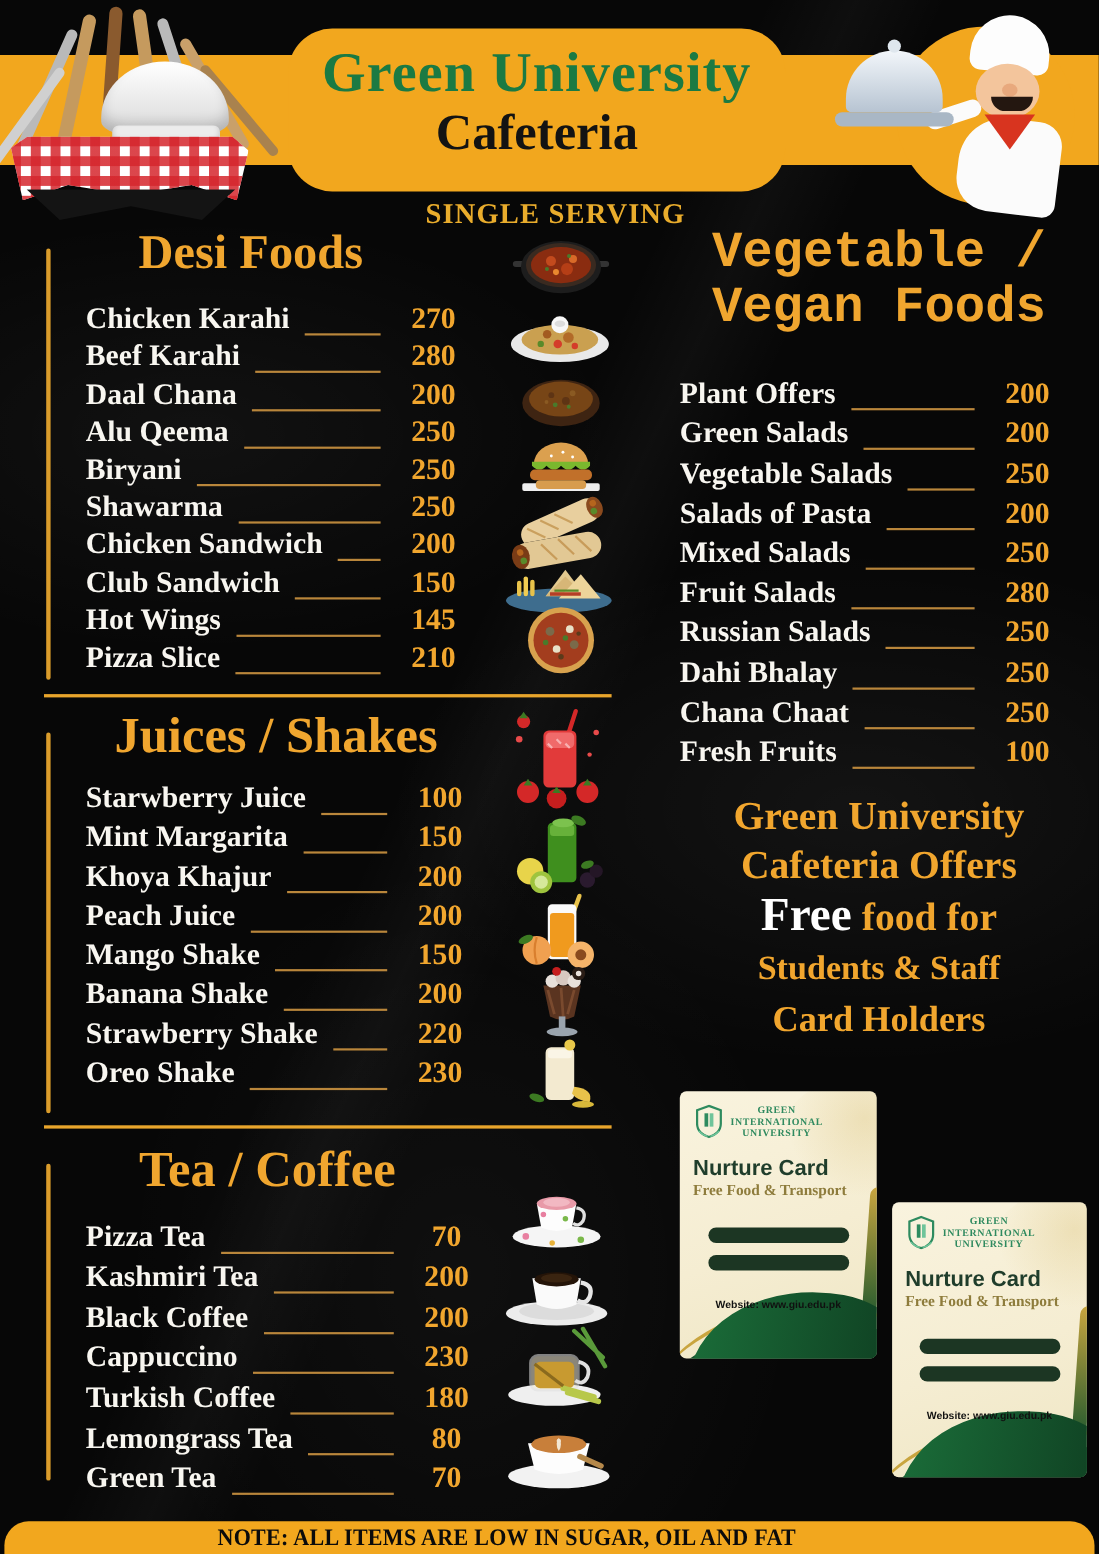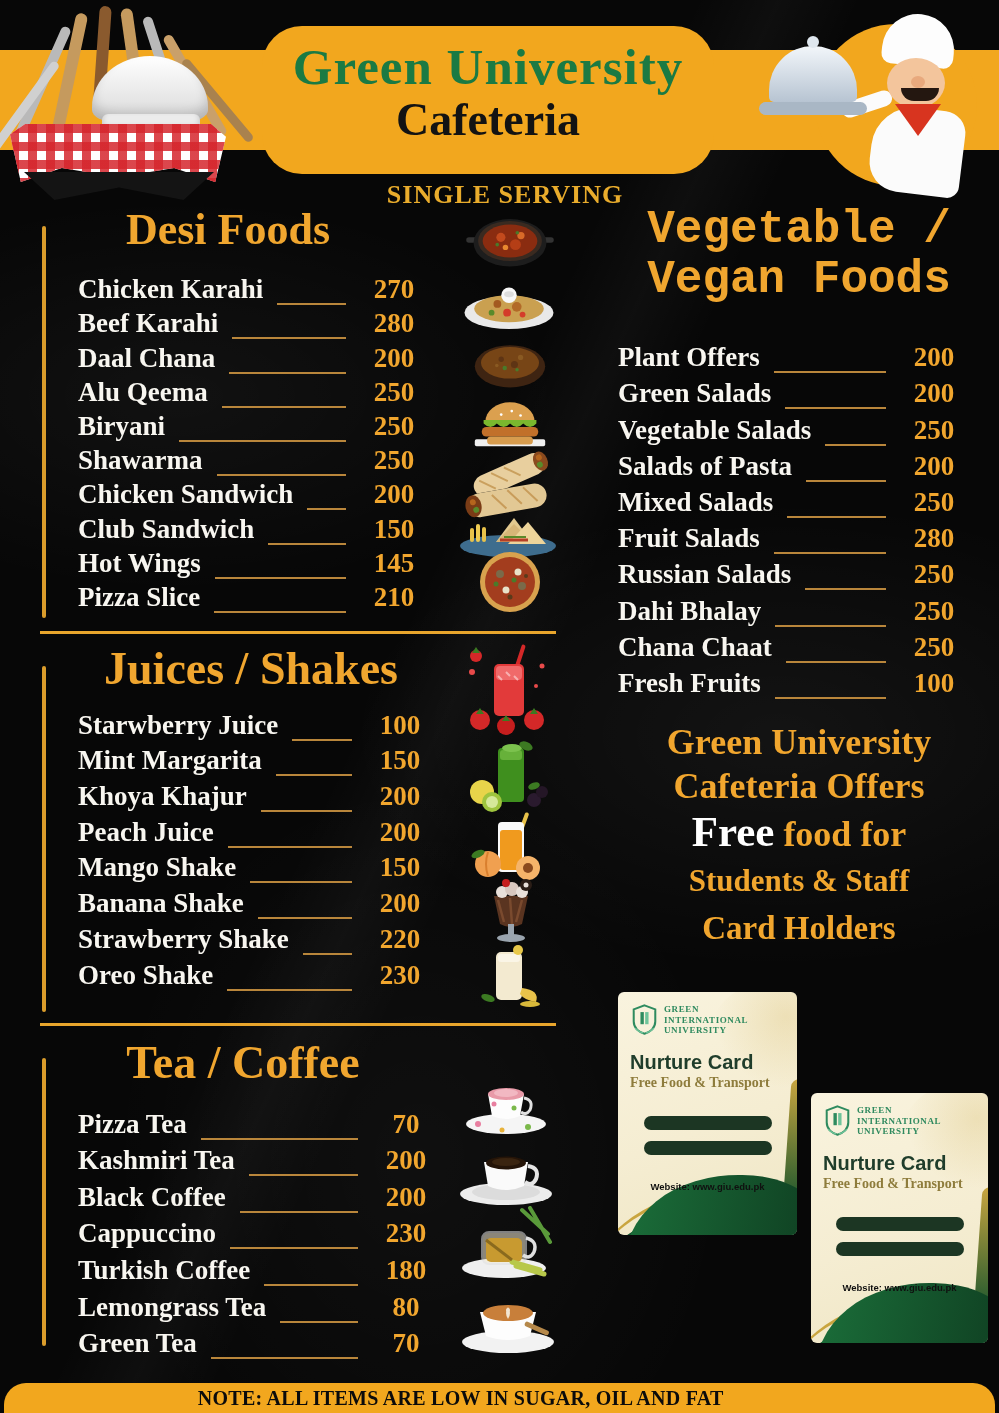--- a/index.html
+++ b/index.html
@@ -89,21 +89,21 @@
   .offer-l1,.offer-l2{font-size:36px;line-height:44px;}
   .offer-l3{font-size:36px;line-height:48px;}
   .free{color:#ffffff;font-size:43px;}
   .offer-l4{font-size:31px;line-height:46px;}
   .offer-l5{font-size:33px;line-height:48px;}
   
   .ncard{position:absolute;background:linear-gradient(160deg,#F9F3DE 0%,#F5EDD2 55%,#EFE6C4 100%);
       border-radius:6px;overflow:hidden;font-family:"Liberation Sans","DejaVu Sans",sans-serif;}
   #card1{left:618px;top:992px;width:179px;height:243px;}
   #card2{left:811px;top:1093px;width:177px;height:250px;}
-  .logo-row{display:flex;gap:6px;padding:12px 0 0 13px;align-items:center;position:relative;z-index:2;}
+  .logo-row{display:flex;gap:6px;padding:12px 0 0 13px;align-items:center;position:relative;z-index:2;text-align:center;}
   .logo-text{font-family:"Liberation Serif",serif;color:#2F8A5F;font-size:9px;letter-spacing:.6px;line-height:10.5px;font-weight:bold;}
   .ncard-title{padding:15px 0 0 12px;font-size:20px;font-weight:bold;color:#1F3D2B;position:relative;z-index:2;}
   .ncard-sub{padding:1px 0 0 12px;font-family:Liberation Serif, serif;font-size:14px;font-weight:bold;
       color:#8E7C3C;position:relative;z-index:2;}
   .bar{width:128px;height:14px;background:#1C3623;border-radius:7px;margin:0 auto;position:relative;z-index:2;}
   .bar1{margin-top:25px;} .bar2{margin-top:11px;}
   .website{text-align:center;font-size:9.5px;font-weight:bold;color:#101010;margin-top:26px;position:relative;z-index:2;}
   .card-wave{position:absolute;right:-22px;top:-8px;width:110px;height:110px;border-radius:50%;
       background:radial-gradient(circle at 70% 30%, rgba(201,165,63,.22), transparent 65%);z-index:1;}
   .ribbon{position:absolute;left:0;right:0;bottom:0;height:56px;z-index:1;}

